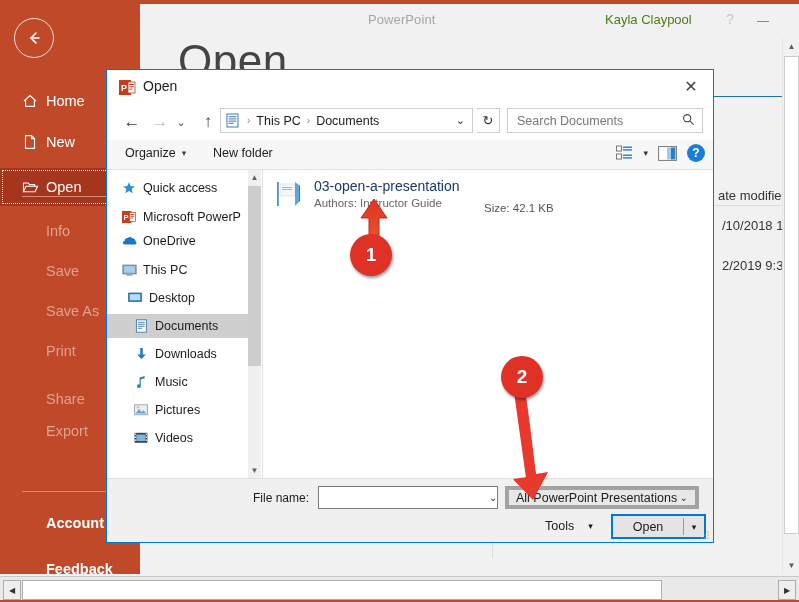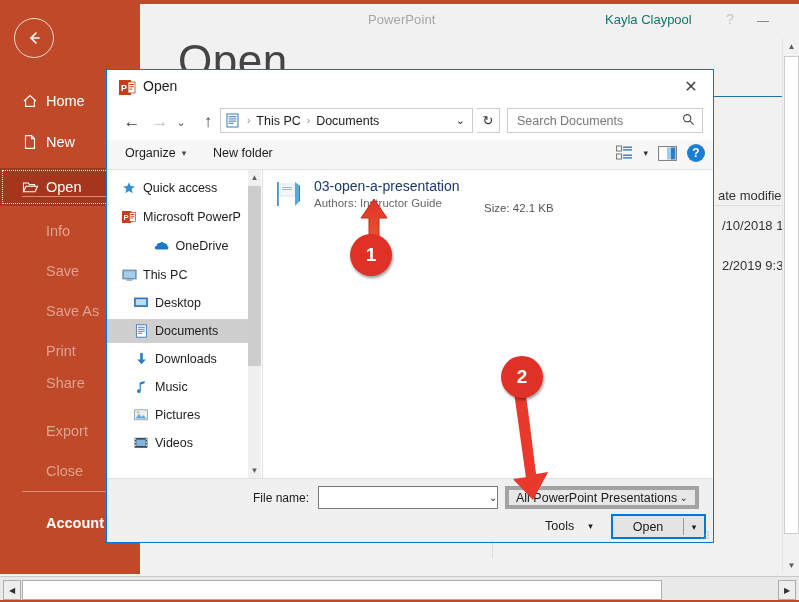--- a/index.html
+++ b/index.html
@@ -21,21 +21,21 @@
   .titlebar {
     position:absolute; left:140px; top:4px; right:0; height:34px;
     background:#f1f1f1;
   }
   .tb-title {
     position:absolute; left:228px; top:8px;
     font-size:13px; color:#a6a6a6; letter-spacing:.1px;
   }
   .tb-user {
     position:absolute; left:465px; top:8px;
-    font-size:13px; color:#0f766e;
+    font-size:13px; color:#4d7c0f;
   }
   .tb-help {
     position:absolute; left:586px; top:7px;
     font-size:14px; color:#c8c8c8;
   }
   .tb-btn {
     position:absolute; top:0; width:46px; height:34px;
     display:flex; align-items:center; justify-content:center;
     color:#8a8a8a; font-size:15px;
   }
@@ -275,38 +275,38 @@
         <span>Save</span>
       </div>
     <div class="rail-item dim" style="top:328px;">
         <span class="ri-ico"></span>
         <span>Print</span>
       </div>
     <div class="rail-item dim" style="top:288px;">
         <span class="ri-ico"></span>
         <span>Save As</span>
       </div>
-    <div class="rail-item dim" style="top:360px;">
+    <div class="rail-item dim" style="top:376px;">
         <span class="ri-ico"></span>
         <span>Share</span>
       </div>
     <div class="rail-item dim" style="top:408px;">
         <span class="ri-ico"></span>
         <span>Export</span>
       </div>
-    <div class="rail-item dim" style="top:448px;">
-        <span class="ri-ico"></span>
-        <span>Close</span>
-      </div>
 
     <div class="rail-sep" style="top:487px;"></div>
 
     <div class="rail-item bold" style="top:500px;">
         <span class="ri-ico"></span>
         <span>Account</span>
+      </div>
+    <div class="rail-item bold" style="top:546px;">
+        <span class="ri-ico"></span>
+        <span>Feedback</span>
       </div>
   </div>
 
   <div class="vscroll">
     <div class="vs-arrow up">▲</div>
     <div class="vs-thumb"></div>
     <div class="vs-arrow dn">▼</div>
   </div>
 
   <div class="hscroll">
@@ -420,41 +420,41 @@
             <text x="1.6" y="10" font-family="Liberation Sans, sans-serif" font-size="7.5" fill="#fff" font-weight="bold">P</text>
             <rect x="7.4" y="2.4" width="6" height="9" fill="#fff" stroke="#c43e1c" stroke-width="0.7"></rect>
             <rect x="8.3" y="4" width="4" height="0.9" fill="#c43e1c"></rect>
             <rect x="8.3" y="5.8" width="4" height="0.9" fill="#c43e1c"></rect>
             <rect x="8.3" y="7.6" width="2.6" height="0.9" fill="#c43e1c"></rect>
           </svg>
         </span>
         <span>Microsoft PowerP</span>
       </div>
 
-      <div class="tree-row" style="margin-top:5px; padding-left:14px;justify-content:center;">
+      <div class="tree-row" style="padding-left:14px;">
         <span class="t-ico">
           <svg width="15" height="12" viewBox="0 0 15 12">
               <path d="M3.2 9.6 C1.3 9.6 0.4 8.3 0.9 7.1 C1.3 6.2 2.2 5.9 2.6 5.9 C2.6 3.6 4.6 2.6 6 3 C6.8 1.6 9.2 1.6 10 3.3 C12 3 13.6 4.5 13.4 6.2 C14.6 6.6 14.9 8.2 14 9.1 C13.6 9.5 13 9.6 12.6 9.6 Z" fill="#1a76c8"></path>
             </svg>
         </span>
         <span>OneDrive</span>
       </div>
 
       <div class="tree-row" style="margin-top:5px; padding-left:14px;">
         <span class="t-ico">
           <svg width="15" height="13" viewBox="0 0 15 13">
             <rect x="0.8" y="1" width="13.4" height="9" fill="#5ba3dd" stroke="#7f8c99" stroke-width="0.8"></rect>
             <rect x="2" y="2.2" width="11" height="6.6" fill="#a8cdea"></rect>
             <rect x="4.5" y="10.4" width="6" height="1.3" fill="#8d98a5"></rect>
           </svg>
         </span>
         <span>This PC</span>
       </div>
 
-      <div class="tree-row" style="margin-top:4px; padding-left:26px;">
+      <div class="tree-row" style="margin-top:4px; padding-left:20px;">
         <span class="t-ico">
           <svg width="14" height="12" viewBox="0 0 14 12">
               <rect x="0.6" y="1" width="12.8" height="8.4" fill="#2a7ec6" stroke="#2a6ba8" stroke-width="0.8"></rect>
               <rect x="1.8" y="2.2" width="10.4" height="6" fill="#bcdcf4"></rect>
             </svg>
         </span>
         <span>Desktop</span>
       </div>
 
       <div class="tree-row sel" style="margin-top:4px; padding-left:26px;">

